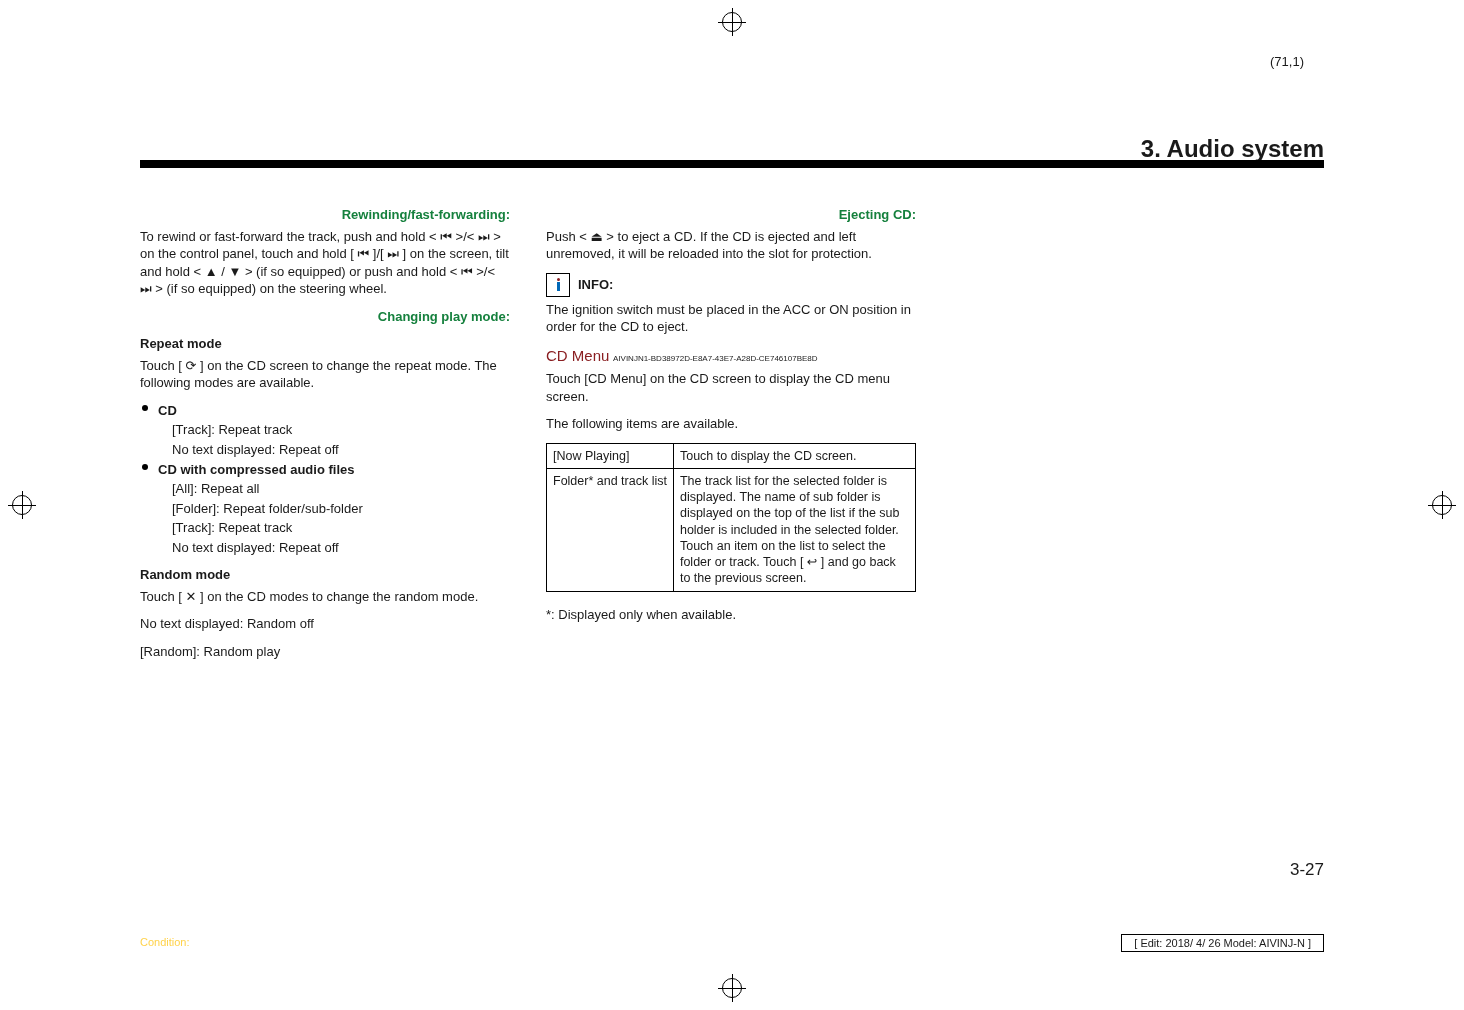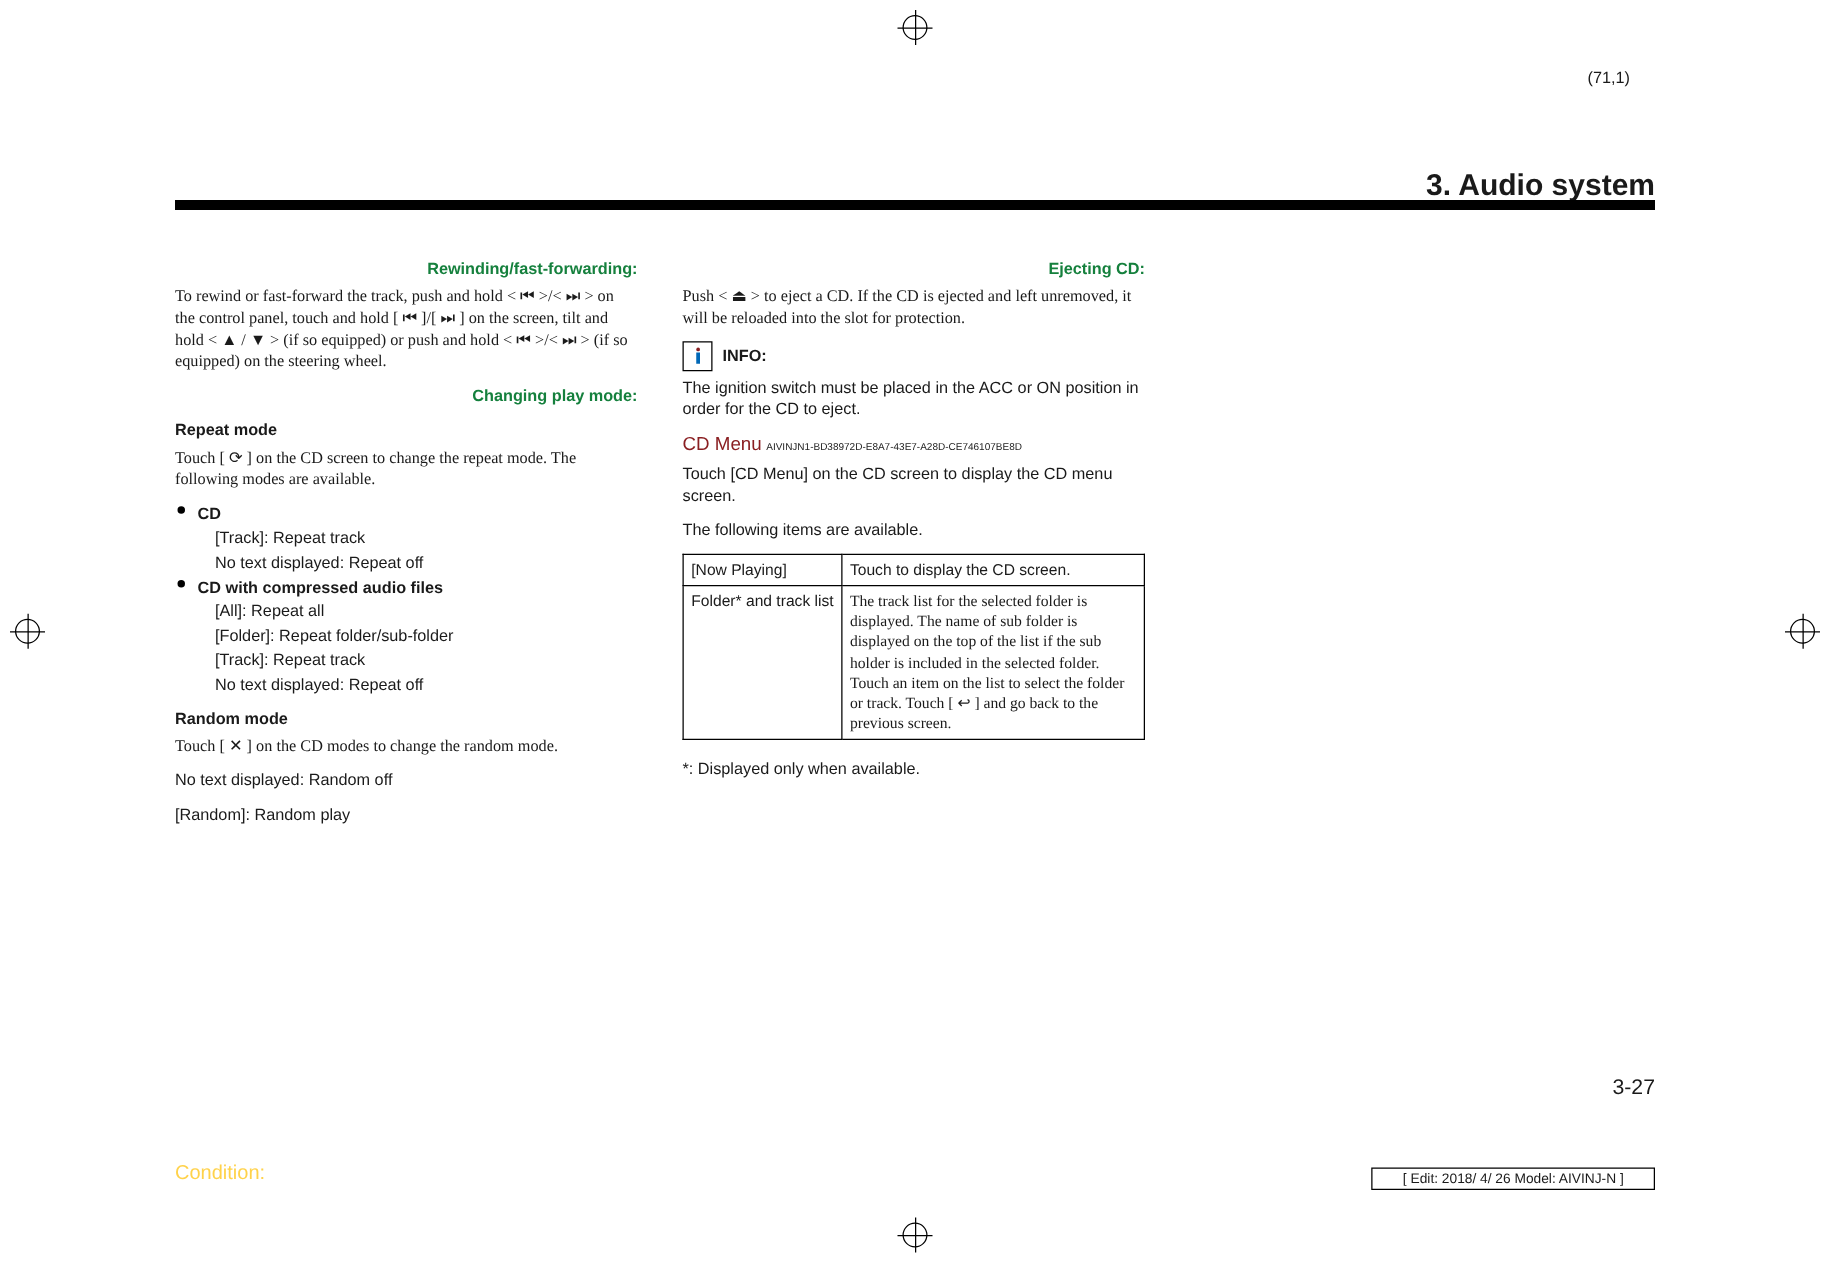--- a/index.html
+++ b/index.html
@@ -114,40 +114,40 @@
   table.grid td {
     border: 1.5px solid #000;
     padding: 4px 6px;
     vertical-align: top;
     line-height: 1.3;
     margin-top: 17px;
   }
   table.grid td.k { white-space: nowrap; }
 
   .glyph {
-    font-family: Liberation Serif, serif;
+    font-family: Liberation Sans, sans-serif;
   }
 
   .pagenum {
     position: absolute;
     right: 140px;
     bottom: 130px;
     font-size: 17px;
   }
   .footer-left {
     position: absolute;
     left: 140px; bottom: 62px;
-    color: #ffd24a; font-size: 16px;
+    color: #ffd24a; font-size: 11px;
   }
   .footer-right {
     position: absolute;
     right: 140px; bottom: 58px;
     font-size: 11px;
     border: 0.5px solid #000;
-    padding: 2px 24px;
+    padding: 2px 12px;
   }
 </style>
 </head>
 <body>
 
 <div class="reg-mark reg-top">
     <div class="circ"></div>
   </div>
 <div class="reg-mark reg-bottom">
     <div class="circ"></div>

